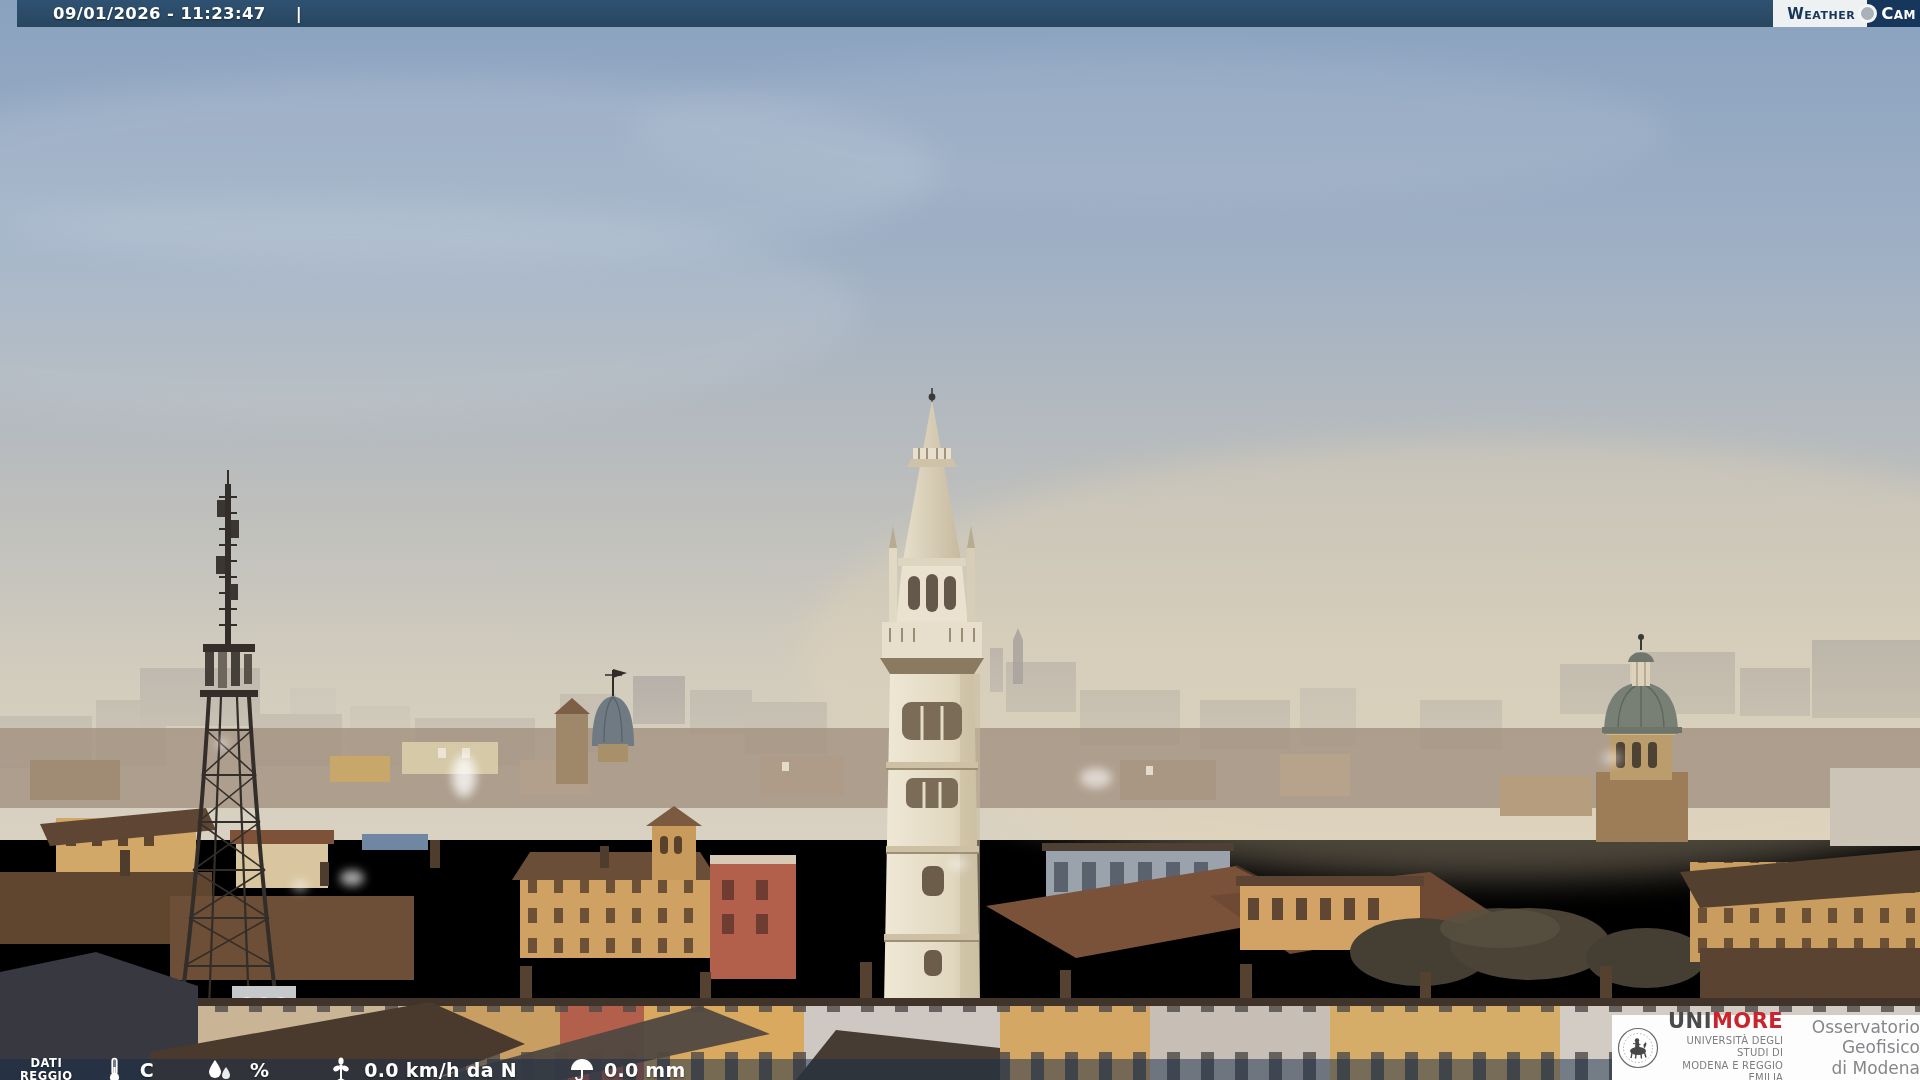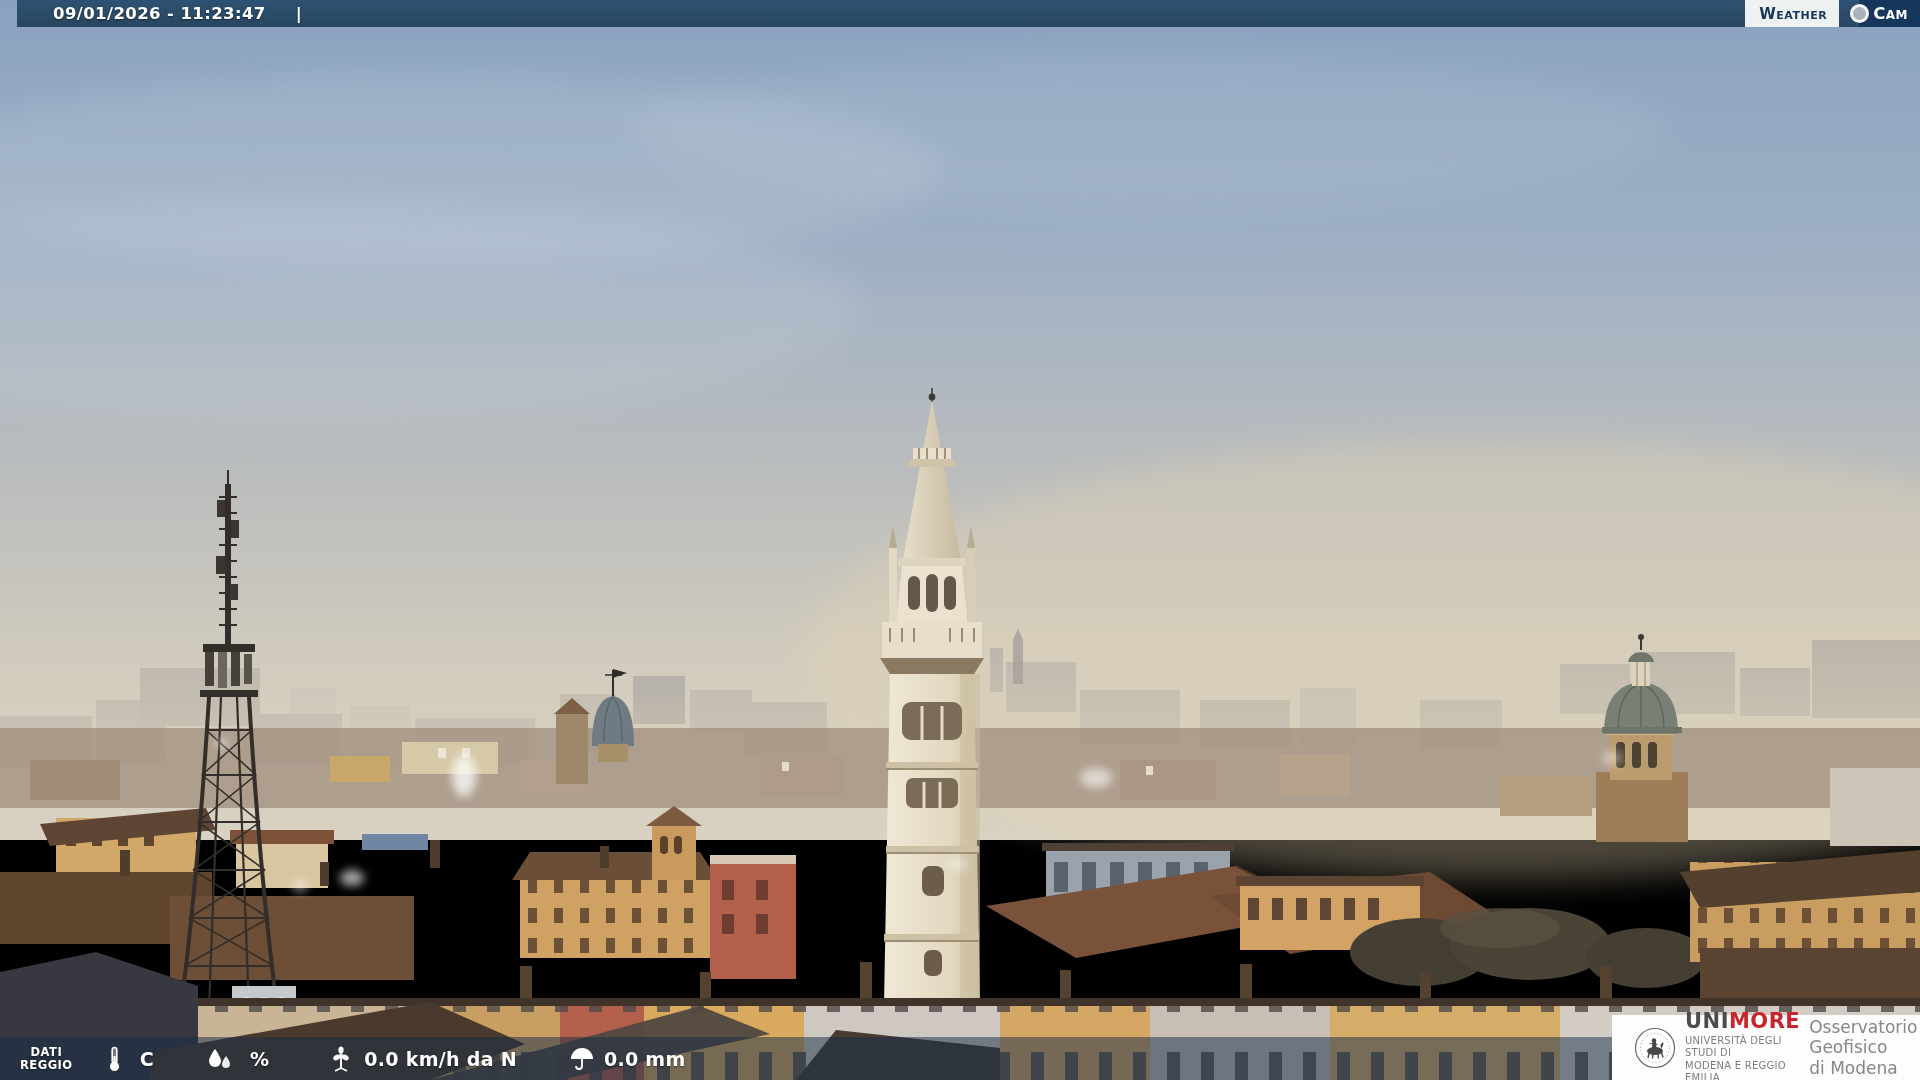--- a/index.html
+++ b/index.html
@@ -8,45 +8,45 @@
   .scene{position:absolute;left:0;top:0;width:1920px;height:1080px;display:block;}
 
   
   .top-bar{position:absolute;left:0;top:0;right:0;height:27px;z-index:20;
     background:linear-gradient(#2f5172,#28465f);
     display:flex;align-items:center;color:#fff;font-weight:700;font-size:16.5px;
     letter-spacing:.4px;text-shadow:0 1px 2px rgba(0,0,0,.45);white-space:nowrap;margin-left:17px;}
   .top-bar .dt{margin-left:36px;}
   .top-bar .sep{margin:0 30px;font-weight:700;}
   .top-bar .spacer{flex:1;}
-  .wc-logo{display:flex;height:27px;align-items:stretch;gap:20px;}
+  .wc-logo{display:flex;height:27px;align-items:stretch;}
   .wc-white{background:#eef1f2;color:#16365c;display:flex;align-items:center;
     padding:0 12px 0 14px;font-size:15px;font-weight:700;font-variant:small-caps;
     letter-spacing:.5px;text-shadow:none;}
   .wc-navy{background:#16365c;color:#fff;display:flex;align-items:center;
-    padding:0 12px 0 2px;font-size:16.5px;font-weight:700;font-variant:small-caps;
+    padding:0 4px 0 2px;font-size:16.5px;font-weight:700;font-variant:small-caps;
     letter-spacing:.5px;text-shadow:none;}
   .wc-ball{width:13px;height:13px;border-radius:50%;background:#a9b2b9;
     border:3px solid #f3f5f6;margin:0 4px 0 -11px;align-self:center;z-index:1;}
 
   
-  .meteo-bar{position:absolute;left:0;right:0;bottom:0;height:43px;z-index:20;
+  .meteo-bar{position:absolute;left:0;right:0;bottom:0;height:21px;z-index:20;
     background:rgba(21,43,70,.50);display:flex;align-items:center;color:#fff;
     font-weight:700;text-shadow:0 1px 2px rgba(0,0,0,.5);}
   .dati{font-size:11.5px;line-height:1.1;text-align:center;margin-left:20px;
     letter-spacing:.5px;}
   .m-icon{display:flex;align-items:center;}
   .m-val{font-size:19px;letter-spacing:.3px;}
   .gap-t{margin-left:34px;} .gap-h{margin-left:52px;} .gap-w{margin-left:58px;} .gap-r{margin-left:52px;}
   .m-sp{margin-left:9px;}
 
   
   .brand-box{position:absolute;right:0;bottom:0;width:308px;height:65px;z-index:30;
     background:#fdfdfd;display:flex;align-items:center;box-sizing:border-box;
-    padding-left:22px;gap:9px;}
+    padding-left:5px;gap:9px;text-align:right;}
   .seal{flex:0 0 auto;}
   .brand-col{display:flex;flex-direction:column;line-height:1;}
   .brand-word{font-size:21px;font-weight:700;letter-spacing:.5px;}
   .brand-word .uni{color:#4b4b4d;} .brand-word .more{color:#c9252c;}
   .brand-sub{font-size:10px;color:#7d7d80;letter-spacing:.25px;margin-top:3px;line-height:1.25;}
   .brand-org{font-size:17px;color:#85868a;line-height:1.18;font-weight:400;}
 </style>
 </head>
 <body>
 

